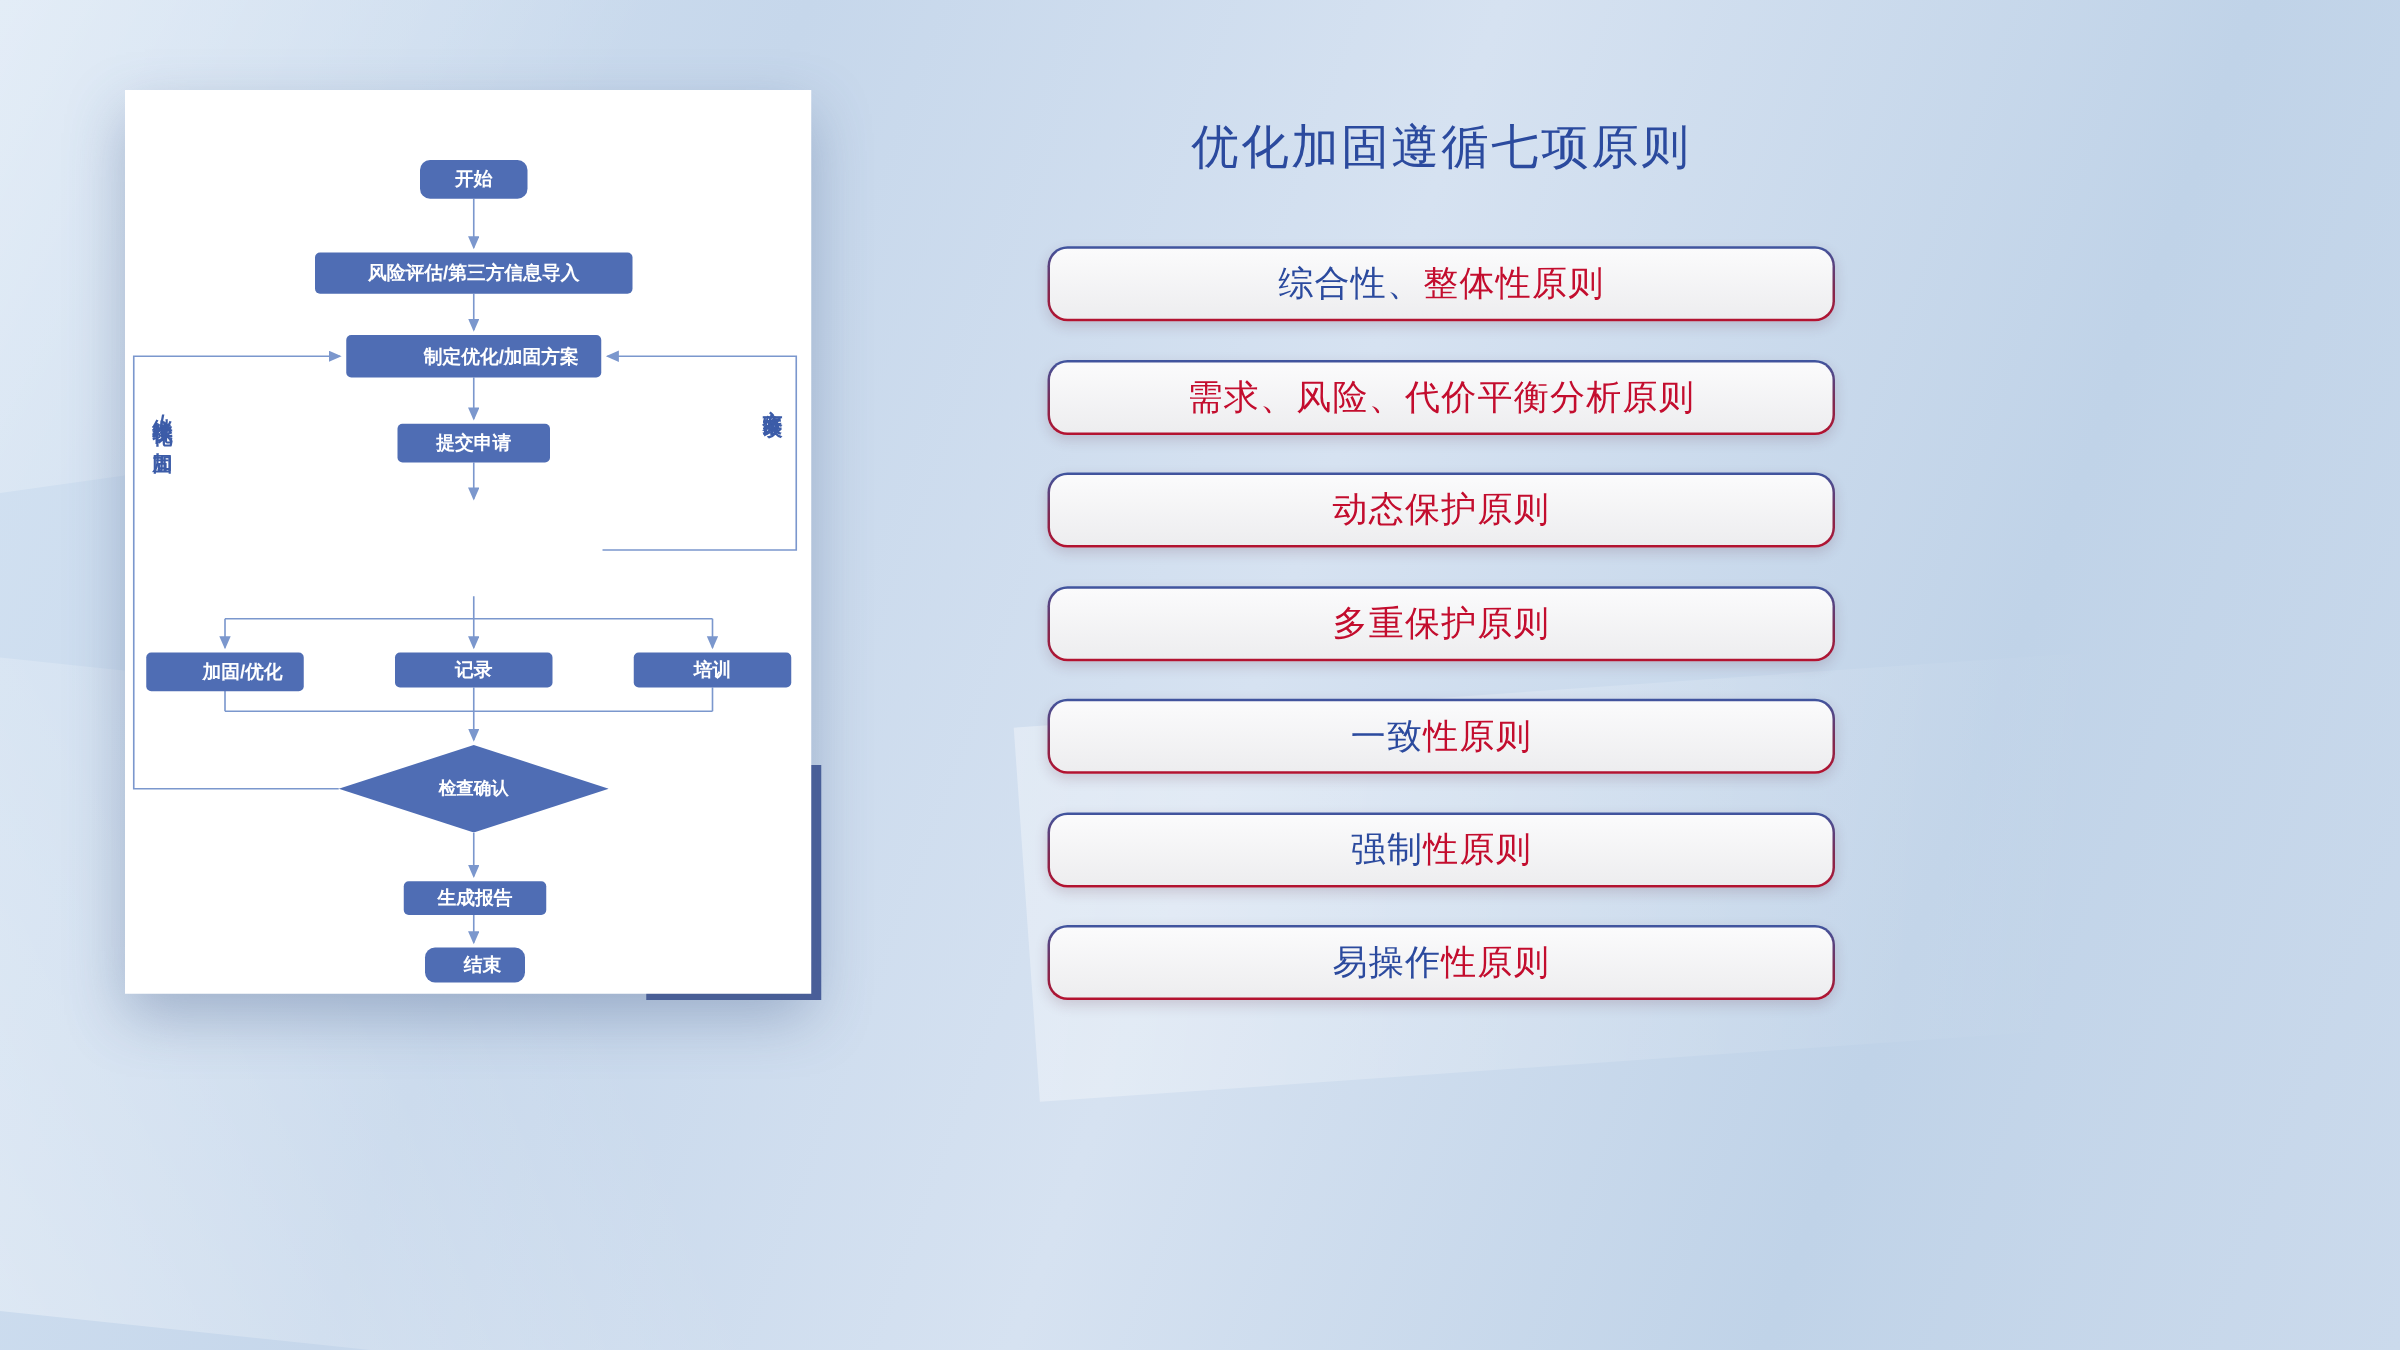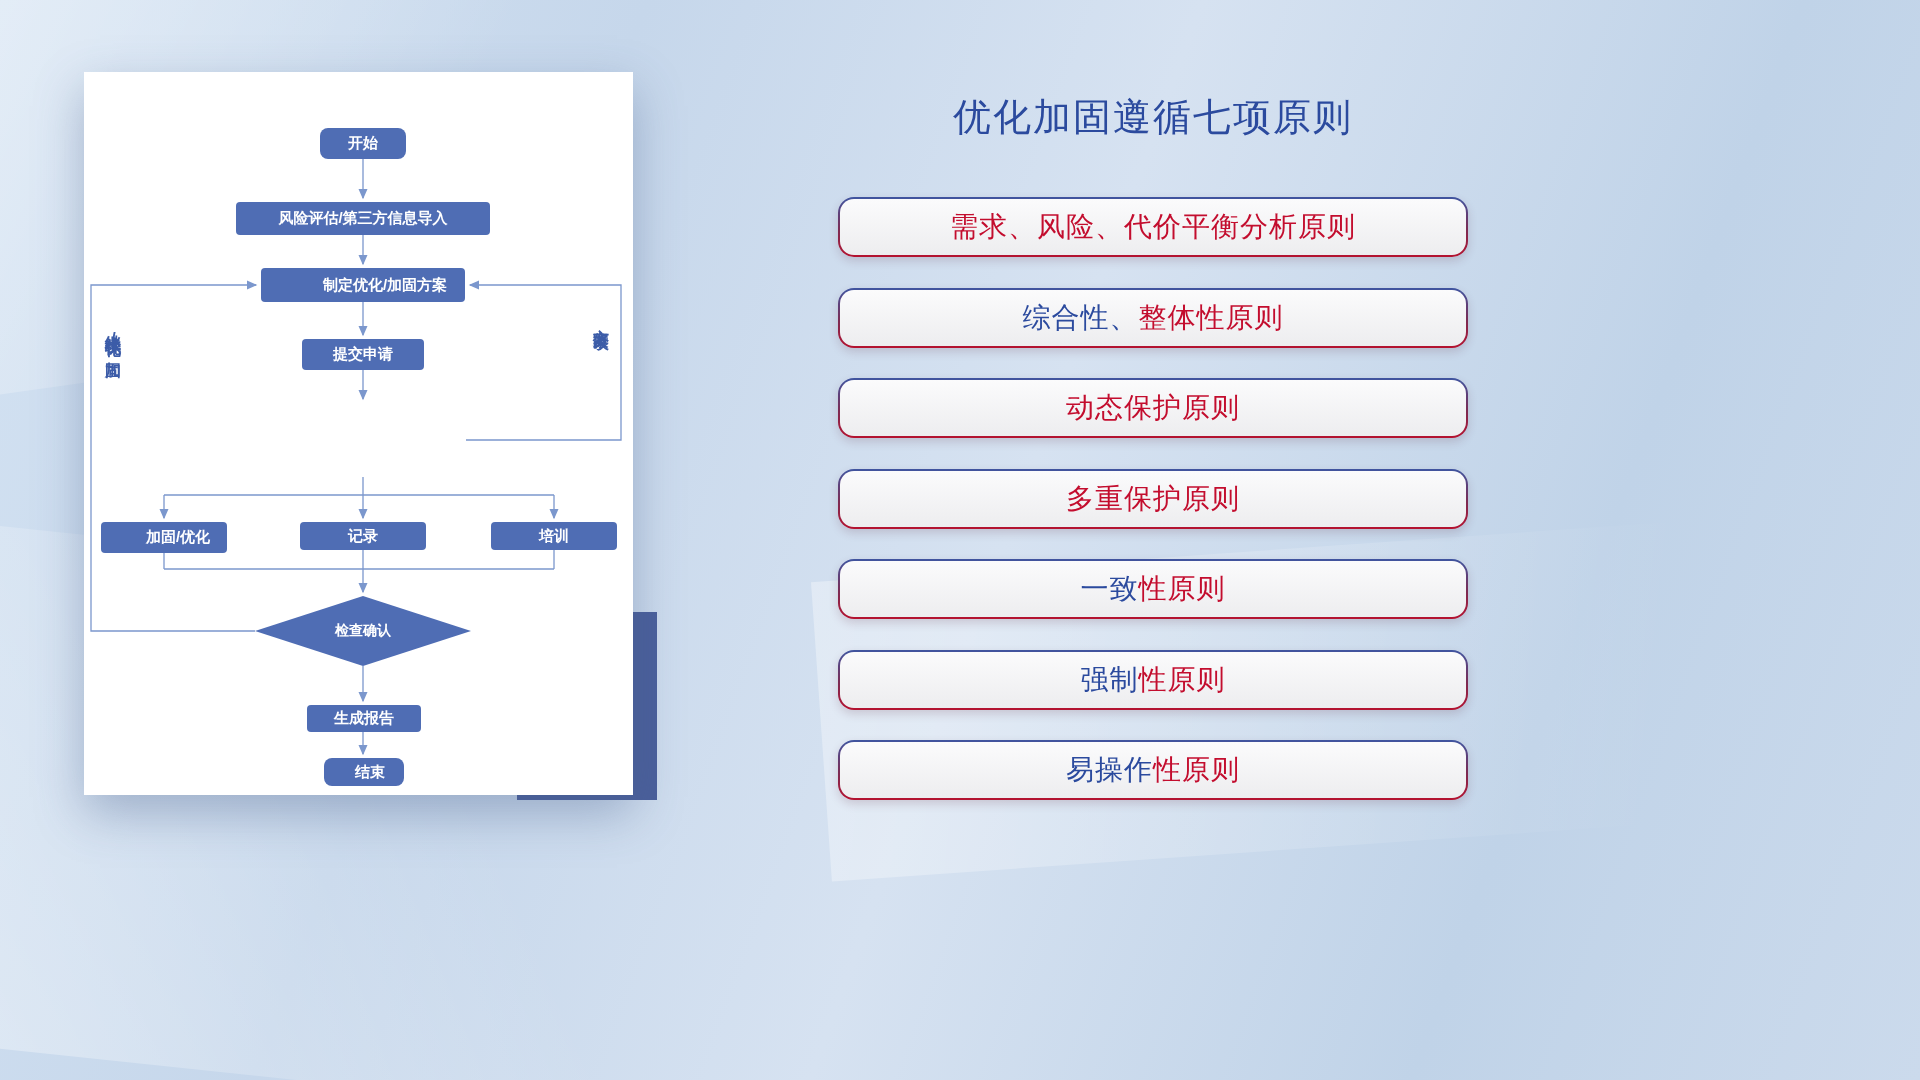--- a/index.html
+++ b/index.html
@@ -34,21 +34,21 @@
 
   
   .accent-rect {
     position: absolute;
     left: 517px; top: 612px;
     width: 140px; height: 188px;
     background: var(--accent-rect, #4a5f9b);
   }
   .card {
     position: absolute;
-    left: 84px; top: 72px;
+    left: 100px; top: 72px;
     width: 549px; height: 723px;
     background: #ffffff;
     box-shadow: 0 18px 45px rgba(70, 95, 140, 0.38);
   }
   .card svg { position: absolute; left: 0; top: 0; }
   .fc-line { stroke: var(--connector, #7b97cd); stroke-width: 1.3; fill: none; }
   .arrow-head { fill: var(--connector, #7b97cd); }
   .fc-node {
     position: absolute;
     background: var(--node-fill, #4f6db4);
@@ -176,34 +176,34 @@
     <div class="fc-vlabel" style="left:506px;top:243px;">方案修改</div>
 
   </div>
 
   <div class="title">优化加固遵循七项原则</div>
 
   <div class="principles">
 
     <div class="pill">
       <div class="pill-inner">
+        <span class="seg-blue">综合性、</span>
+          <span class="seg-red">整体性原则</span>
+      </div>
+    </div>
+
+    <div class="pill">
+      <div class="pill-inner">
         <span class="seg-blue"></span>
           <span class="seg-red">需求、风险、代价平衡分析原则</span>
       </div>
     </div>
 
     <div class="pill">
       <div class="pill-inner">
-        <span class="seg-blue">综合性、</span>
-          <span class="seg-red">整体性原则</span>
-      </div>
-    </div>
-
-    <div class="pill">
-      <div class="pill-inner">
         <span class="seg-blue"></span>
           <span class="seg-red">动态保护原则</span>
       </div>
     </div>
 
     <div class="pill">
       <div class="pill-inner">
         <span class="seg-blue"></span>
           <span class="seg-red">多重保护原则</span>
       </div>

